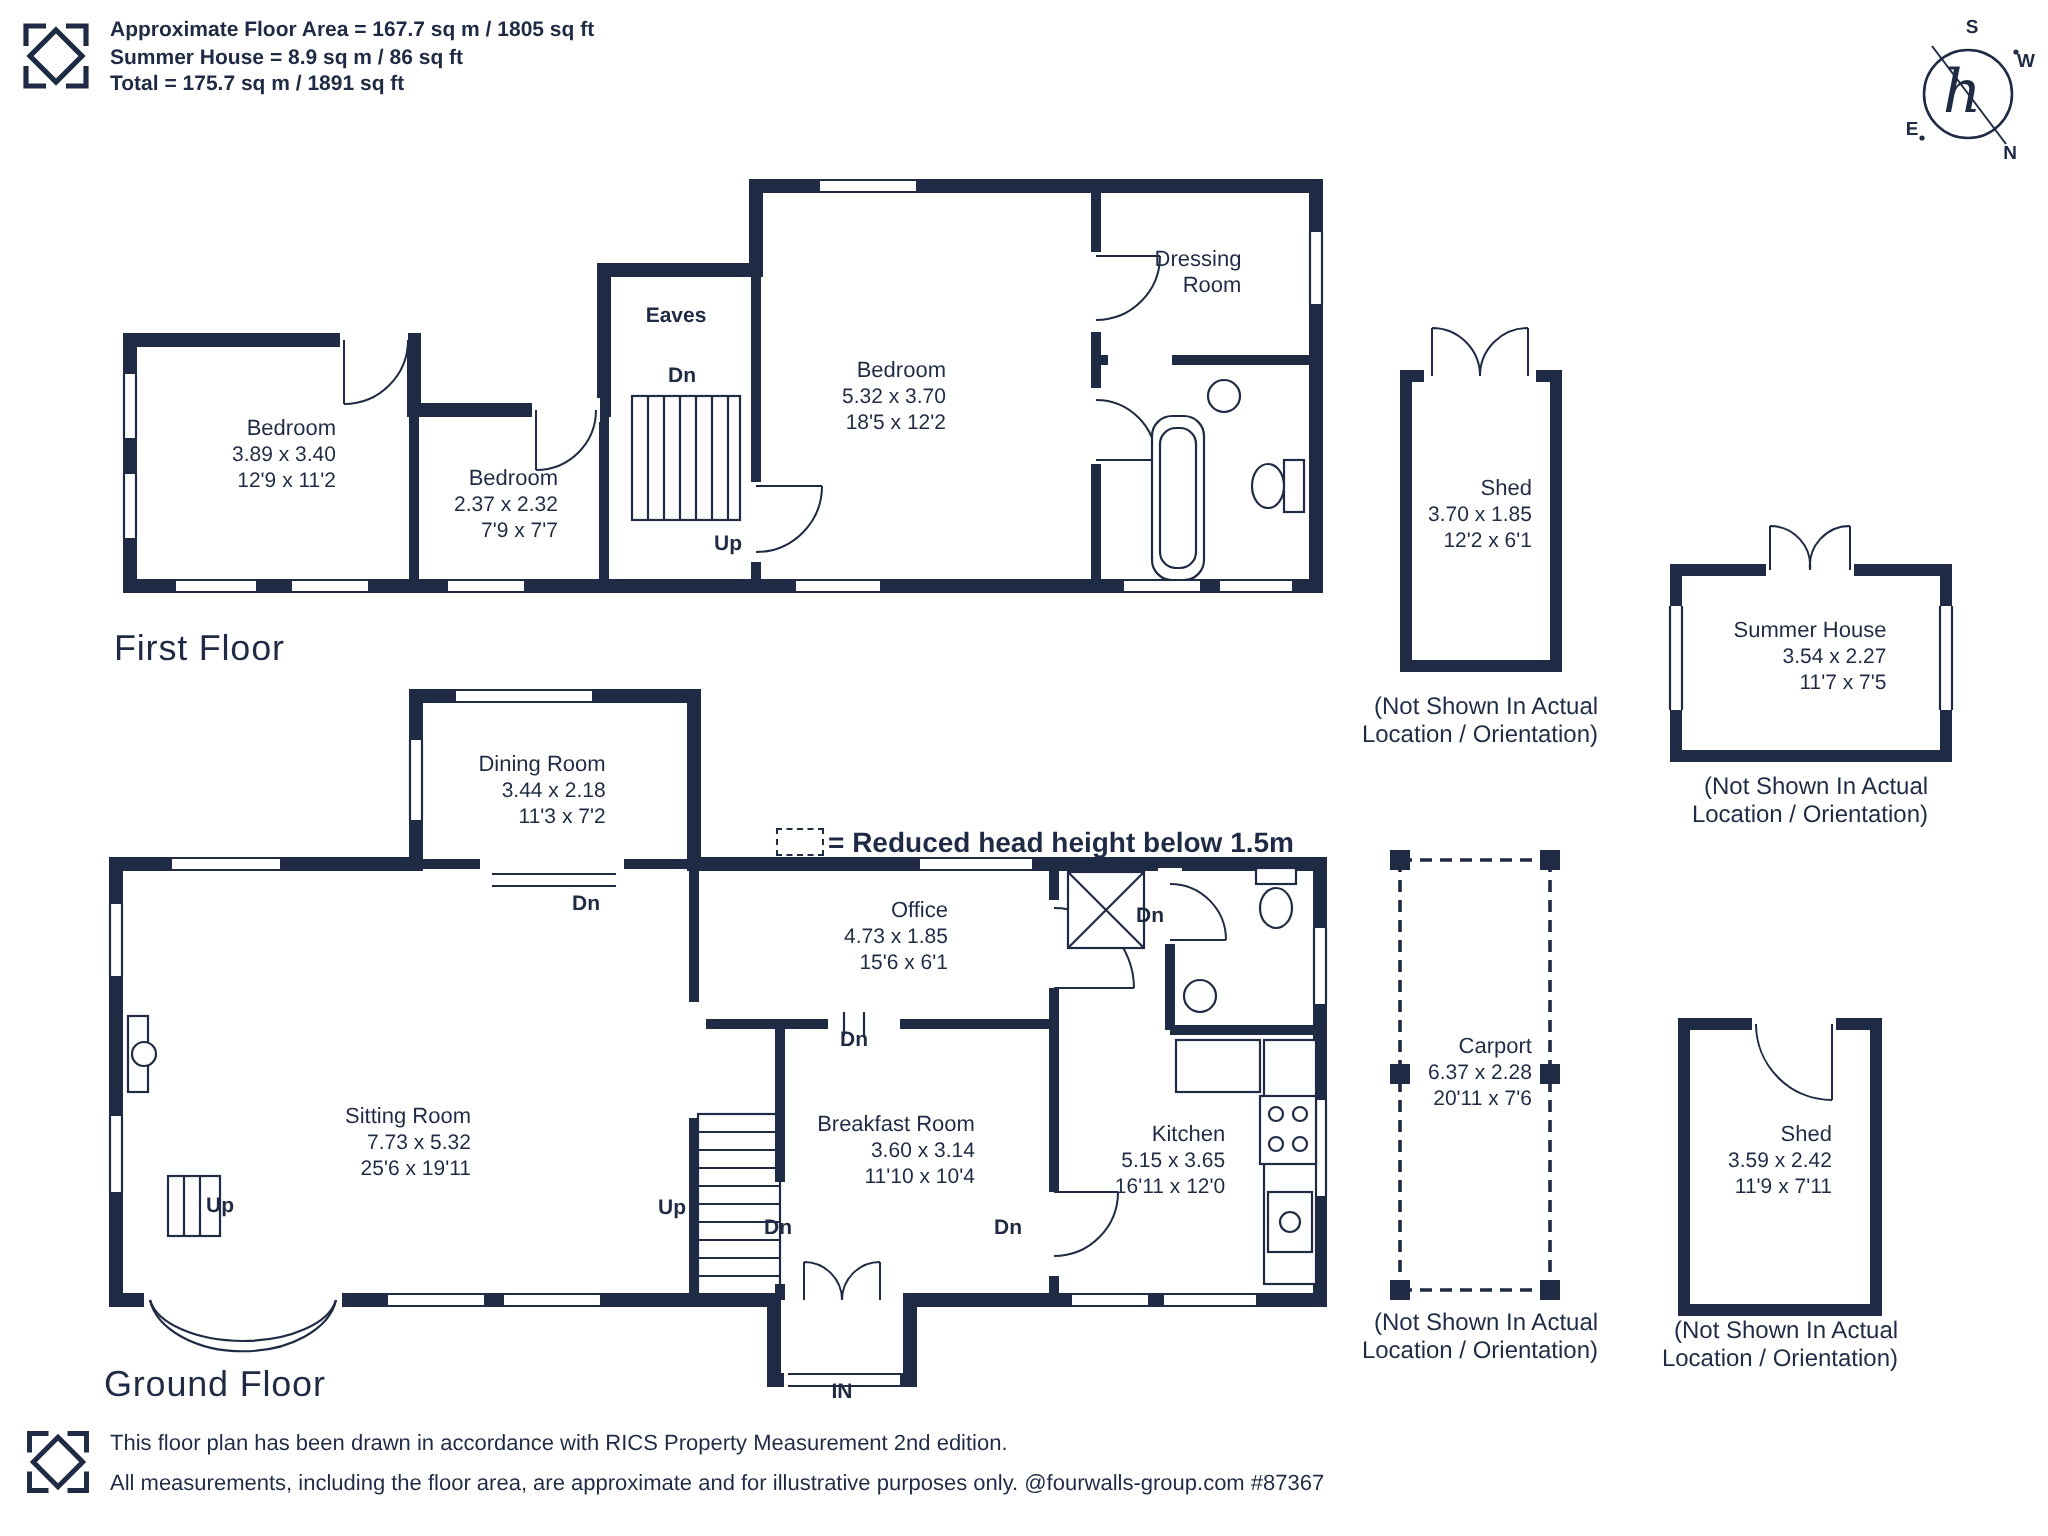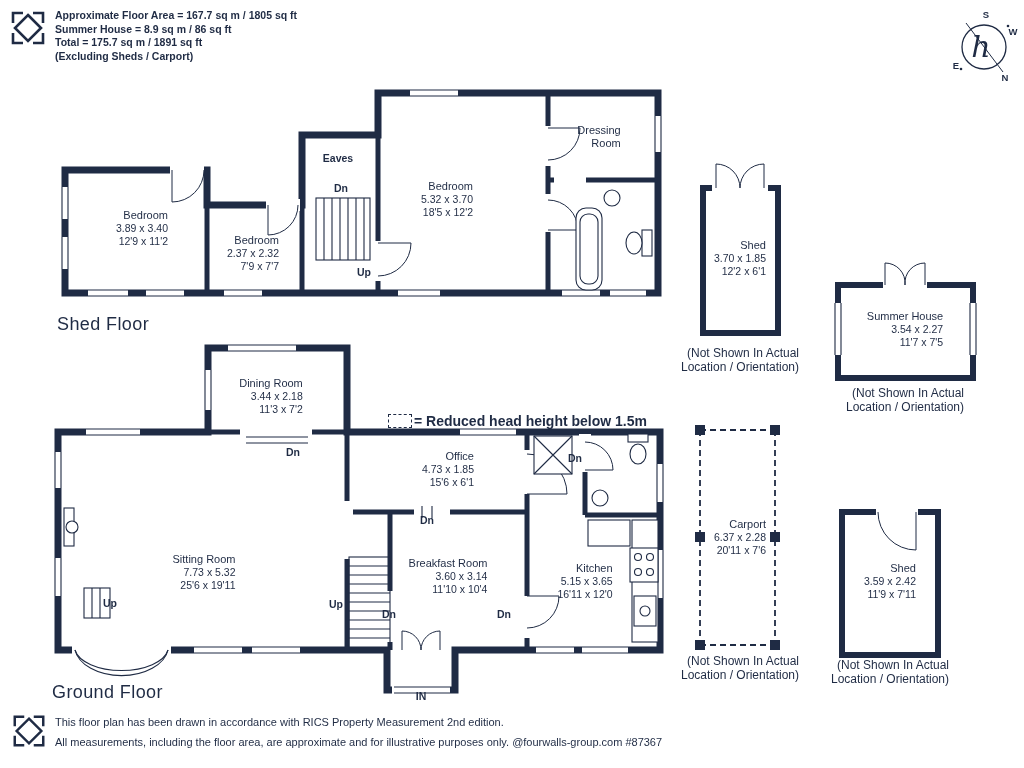--- a/index.html
+++ b/index.html
@@ -260,21 +260,20 @@
       <path class="logo" d="M35,25 L35,35 L25,35"></path>
       <path class="logo" d="M15,35 L5,35 L5,25"></path>
       <path class="logo" d="M20,7 L33,20 L20,33 L7,20 Z"></path>
     </g>
   </svg>
 
   <div class="hdr">
     <div>Approximate Floor Area = 167.7 sq m / 1805 sq ft</div>
     <div>Summer House = 8.9 sq m / 86 sq ft</div>
     <div>Total = 175.7 sq m / 1891 sq ft</div>
-    <div>(Excluding Sheds / Carport)</div>
   </div>
 
   <div class="cletter" style="left:986px;top:14px">S</div>
   <div class="cletter" style="left:1013px;top:31px">W</div>
   <div class="cletter" style="left:956px;top:65px">E</div>
   <div class="cletter" style="left:1005px;top:77px">N</div>
   <div class="monogram" style="left:981px;top:48px">h</div>
 
   <div class="lbl" style="left:142px;top:228px">
     <div class="room-name">Bedroom</div>
@@ -291,21 +290,21 @@
     <div class="room-dim">5.32 x 3.70</div>
     <div class="room-dim">18'5 x 12'2</div>
   </div>
   <div class="lbl" style="left:599px;top:137px">
     <div class="room-name">Dressing</div>
     <div class="room-name">Room</div>
   </div>
   <div class="ann" style="left:338px;top:158px">Eaves</div>
   <div class="ann" style="left:341px;top:188px">Dn</div>
   <div class="ann" style="left:364px;top:272px">Up</div>
-  <div class="floor-label" style="left:57px;top:314px">Shed Floor</div>
+  <div class="floor-label" style="left:57px;top:314px">First Floor</div>
 
   <div class="lbl" style="left:271px;top:396px">
     <div class="room-name">Dining Room</div>
     <div class="room-dim">3.44 x 2.18</div>
     <div class="room-dim">11'3 x 7'2</div>
   </div>
   <div class="lbl" style="left:448px;top:469px">
     <div class="room-name">Office</div>
     <div class="room-dim">4.73 x 1.85</div>
     <div class="room-dim">15'6 x 6'1</div>

